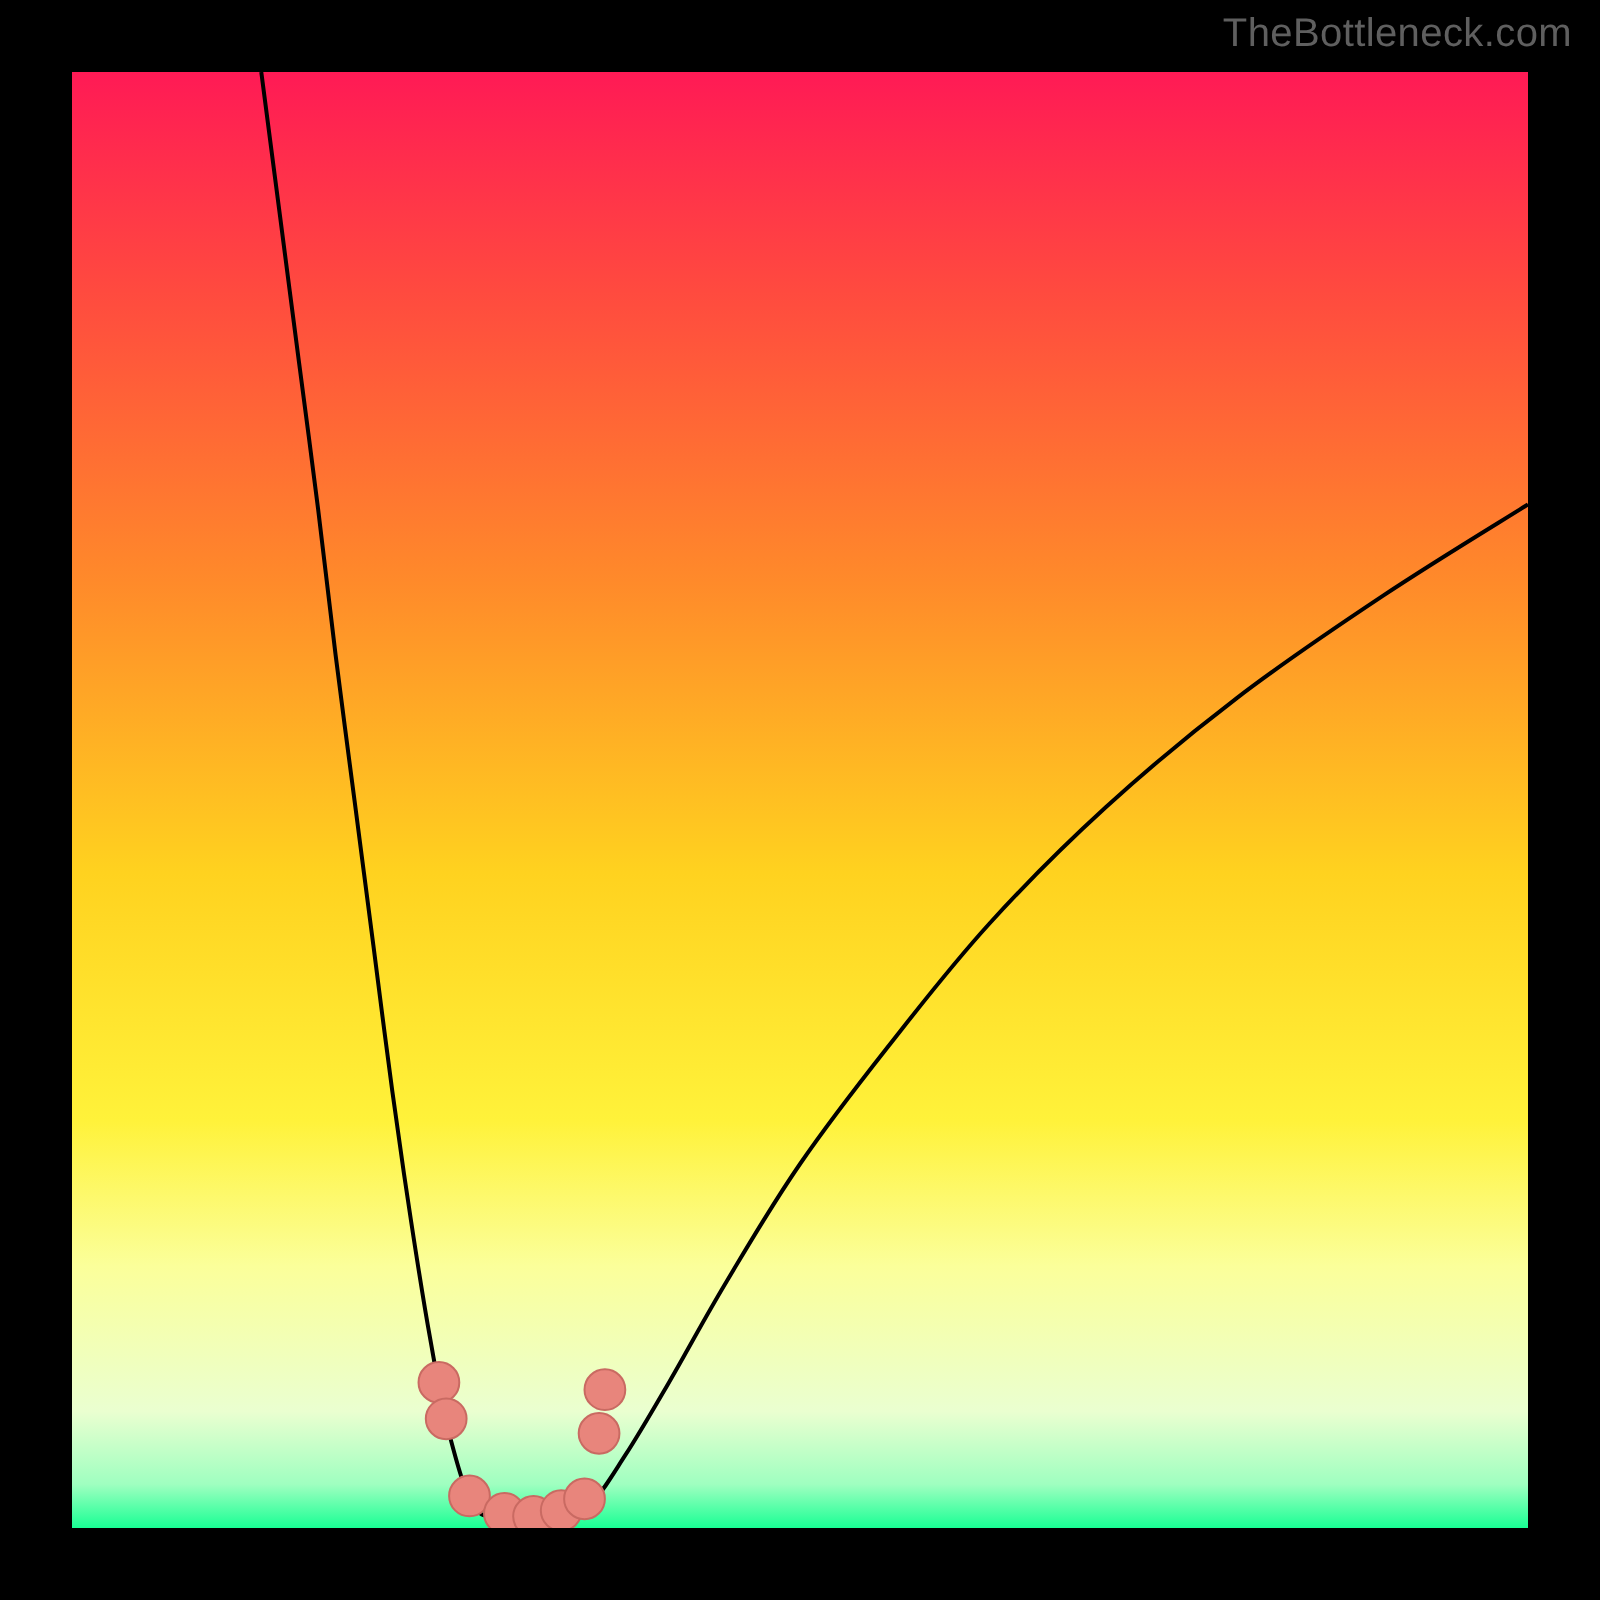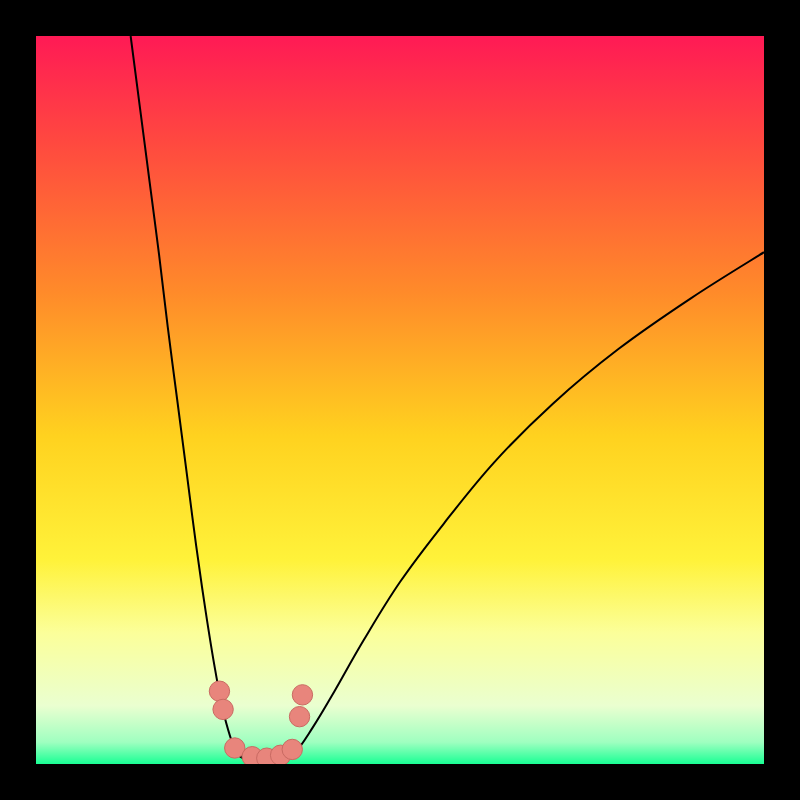--- a/index.html
+++ b/index.html
@@ -35,20 +35,21 @@
     font-size: 20px;
     font-weight: 500;
     letter-spacing: 0.2px;
   }
   svg { display: block; }
 </style>
 </head>
 <body>
 
 <div class="frame">
+  <div class="watermark">TheBottleneck.com</div>
   <div class="plot-area">
     <svg id="chart-svg" width="728" height="728" viewBox="0 0 728 728" preserveAspectRatio="none">
       <defs>
         <linearGradient id="bg-grad" x1="0" y1="0" x2="0" y2="1">
             <stop offset="0%" stop-color="#ff1a55"></stop>
             <stop offset="15%" stop-color="#ff4a3f"></stop>
             <stop offset="35%" stop-color="#ff8a2a"></stop>
             <stop offset="55.00000000000001%" stop-color="#ffd21f"></stop>
             <stop offset="72%" stop-color="#fff23a"></stop>
             <stop offset="82%" stop-color="#fbff9a"></stop>

